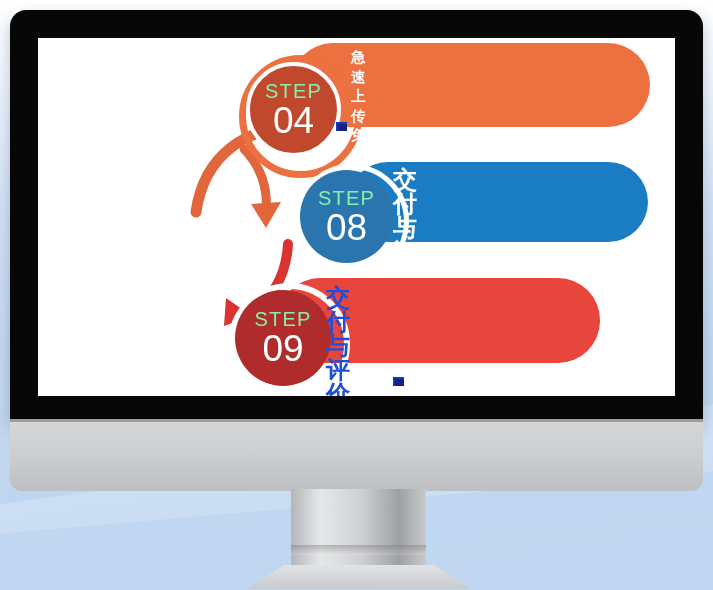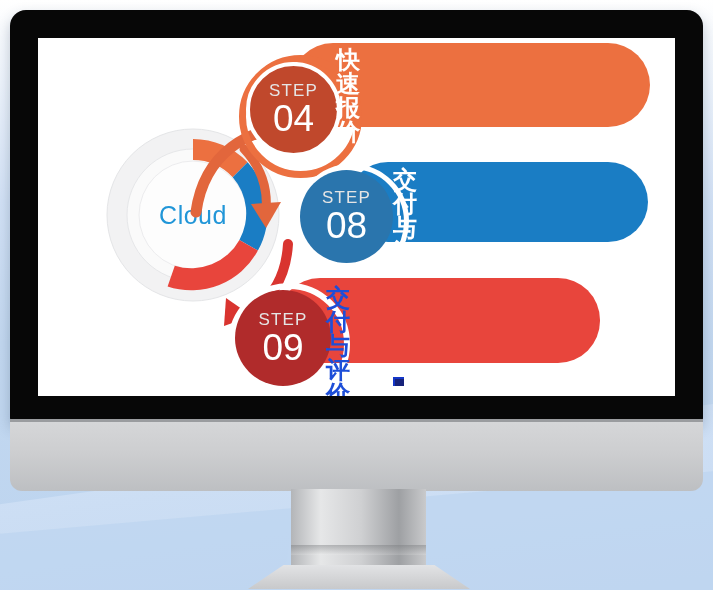--- a/index.html
+++ b/index.html
@@ -52,21 +52,21 @@
 
   
   .arrow{position:absolute;}
 
   
   .step{position:absolute;}
   .pill{position:absolute;border-radius:42px;}
   .circle{position:absolute;border-radius:50%;display:flex;flex-direction:column;
           align-items:center;justify-content:center;color:#fff;}
   .ring{position:absolute;border-radius:50%;}
-  .s-word{font-size:17px;letter-spacing:1.2px;line-height:1;margin-bottom:1px;color:#e5e5e5;}
+  .s-word{font-size:20px;letter-spacing:1.2px;line-height:1;margin-bottom:1px;color:#86efac;}
   .s-num{font-size:37px;line-height:1;font-weight:400;color:#fff;}
   .txt{position:absolute;color:#fff;}
   .title{font-size:24px;font-weight:700;line-height:1;margin-bottom:5px;letter-spacing:1px;}
   .bline{display:flex;align-items:center;font-size:14.5px;line-height:1.35;font-weight:600;}
   .bline + .bline{margin-top:3px;}
   .bullet-sq{width:11px;height:9px;background:#17227a;margin-right:4px;flex:0 0 auto;
              box-shadow:inset 2px 2px 0 #1436c8;}
 
   
   #step1 .pill{left:253px;top:5px;width:359px;height:84px;background:#ec7040;}
@@ -107,32 +107,20 @@
     <div class="screen"></div>
   </div>
   <div class="chin"></div>
   <div class="chin-edge"></div>
   <div class="neck"></div>
   <div class="neck-fold"></div>
   <div class="base"></div>
 
   <div class="slide">
 
-    <div class="donut">
-      <svg width="176" height="176" viewBox="0 0 176 176">
-        <circle cx="88" cy="88" r="86" fill="#f2f2f3"></circle>
-        <circle cx="88" cy="88" r="86" fill="none" stroke="#e4e5e7" stroke-width="1"></circle>
-        <circle cx="88" cy="88" r="66" fill="#fafafa" stroke="#e6e7e9" stroke-width="1"></circle>
-        <circle cx="88" cy="88" r="54" fill="#fdfdfd" stroke="#ececee" stroke-width="1"></circle>
-        <path d="M88 12 A76 76 0 0 1 142.6 35.3 L127.7 50.2 A55 55 0 0 0 88 33 Z" fill="#ec7040"></path>
-        <path d="M142.6 35.3 A76 76 0 0 1 152.9 123.6 L134.4 112.9 A55 55 0 0 0 127.7 50.2 Z" fill="#1a7dc4"></path>
-        <path d="M152.9 123.6 A76 76 0 0 1 62.6 159.6 L69.8 138.8 A55 55 0 0 0 134.4 112.9 Z" fill="#e8453c"></path>
-      </svg>
-      <div class="cloud-label">Cloud</div>
-    </div>
 
     <svg class="arrow" style="left:146px;top:78px;" width="140" height="120">
       <path d="M12 96 C20 38 66 8 112 14" fill="none" stroke="#e2663c" stroke-width="11" stroke-linecap="round"></path>
       <path d="M60 33 C78 52 84 74 82 96" fill="none" stroke="#e2663c" stroke-width="9" stroke-linecap="round"></path>
       <path d="M67 88 L82 112 L97 86 Z" fill="#e2663c"></path>
     </svg>
 
     <svg class="arrow" style="left:140px;top:188px;" width="150" height="125">
       <path d="M110 18 C108 52 92 78 62 92" fill="none" stroke="#d9342f" stroke-width="10" stroke-linecap="round"></path>
       <path d="M48 72 L46 100 L74 90 Z" fill="#d9342f"></path>
@@ -140,21 +128,20 @@
     </svg>
 
     <div class="step" id="step1">
       <div class="pill"></div>
       <div class="ring"></div>
       <div class="circle">
         <span class="s-word">STEP</span>
         <span class="s-num">04</span>
       </div>
       <div class="txt">
-        <div class="title">快速报价</div>
         <div class="bline">
           <span class="bullet-sq"></span>
           <span>急速上传 免费报价</span>
         </div>
         <div class="bline">
 
           <span>手机微信和电脑可以生成专业的报价单</span>
         </div>
       </div>
     </div>

